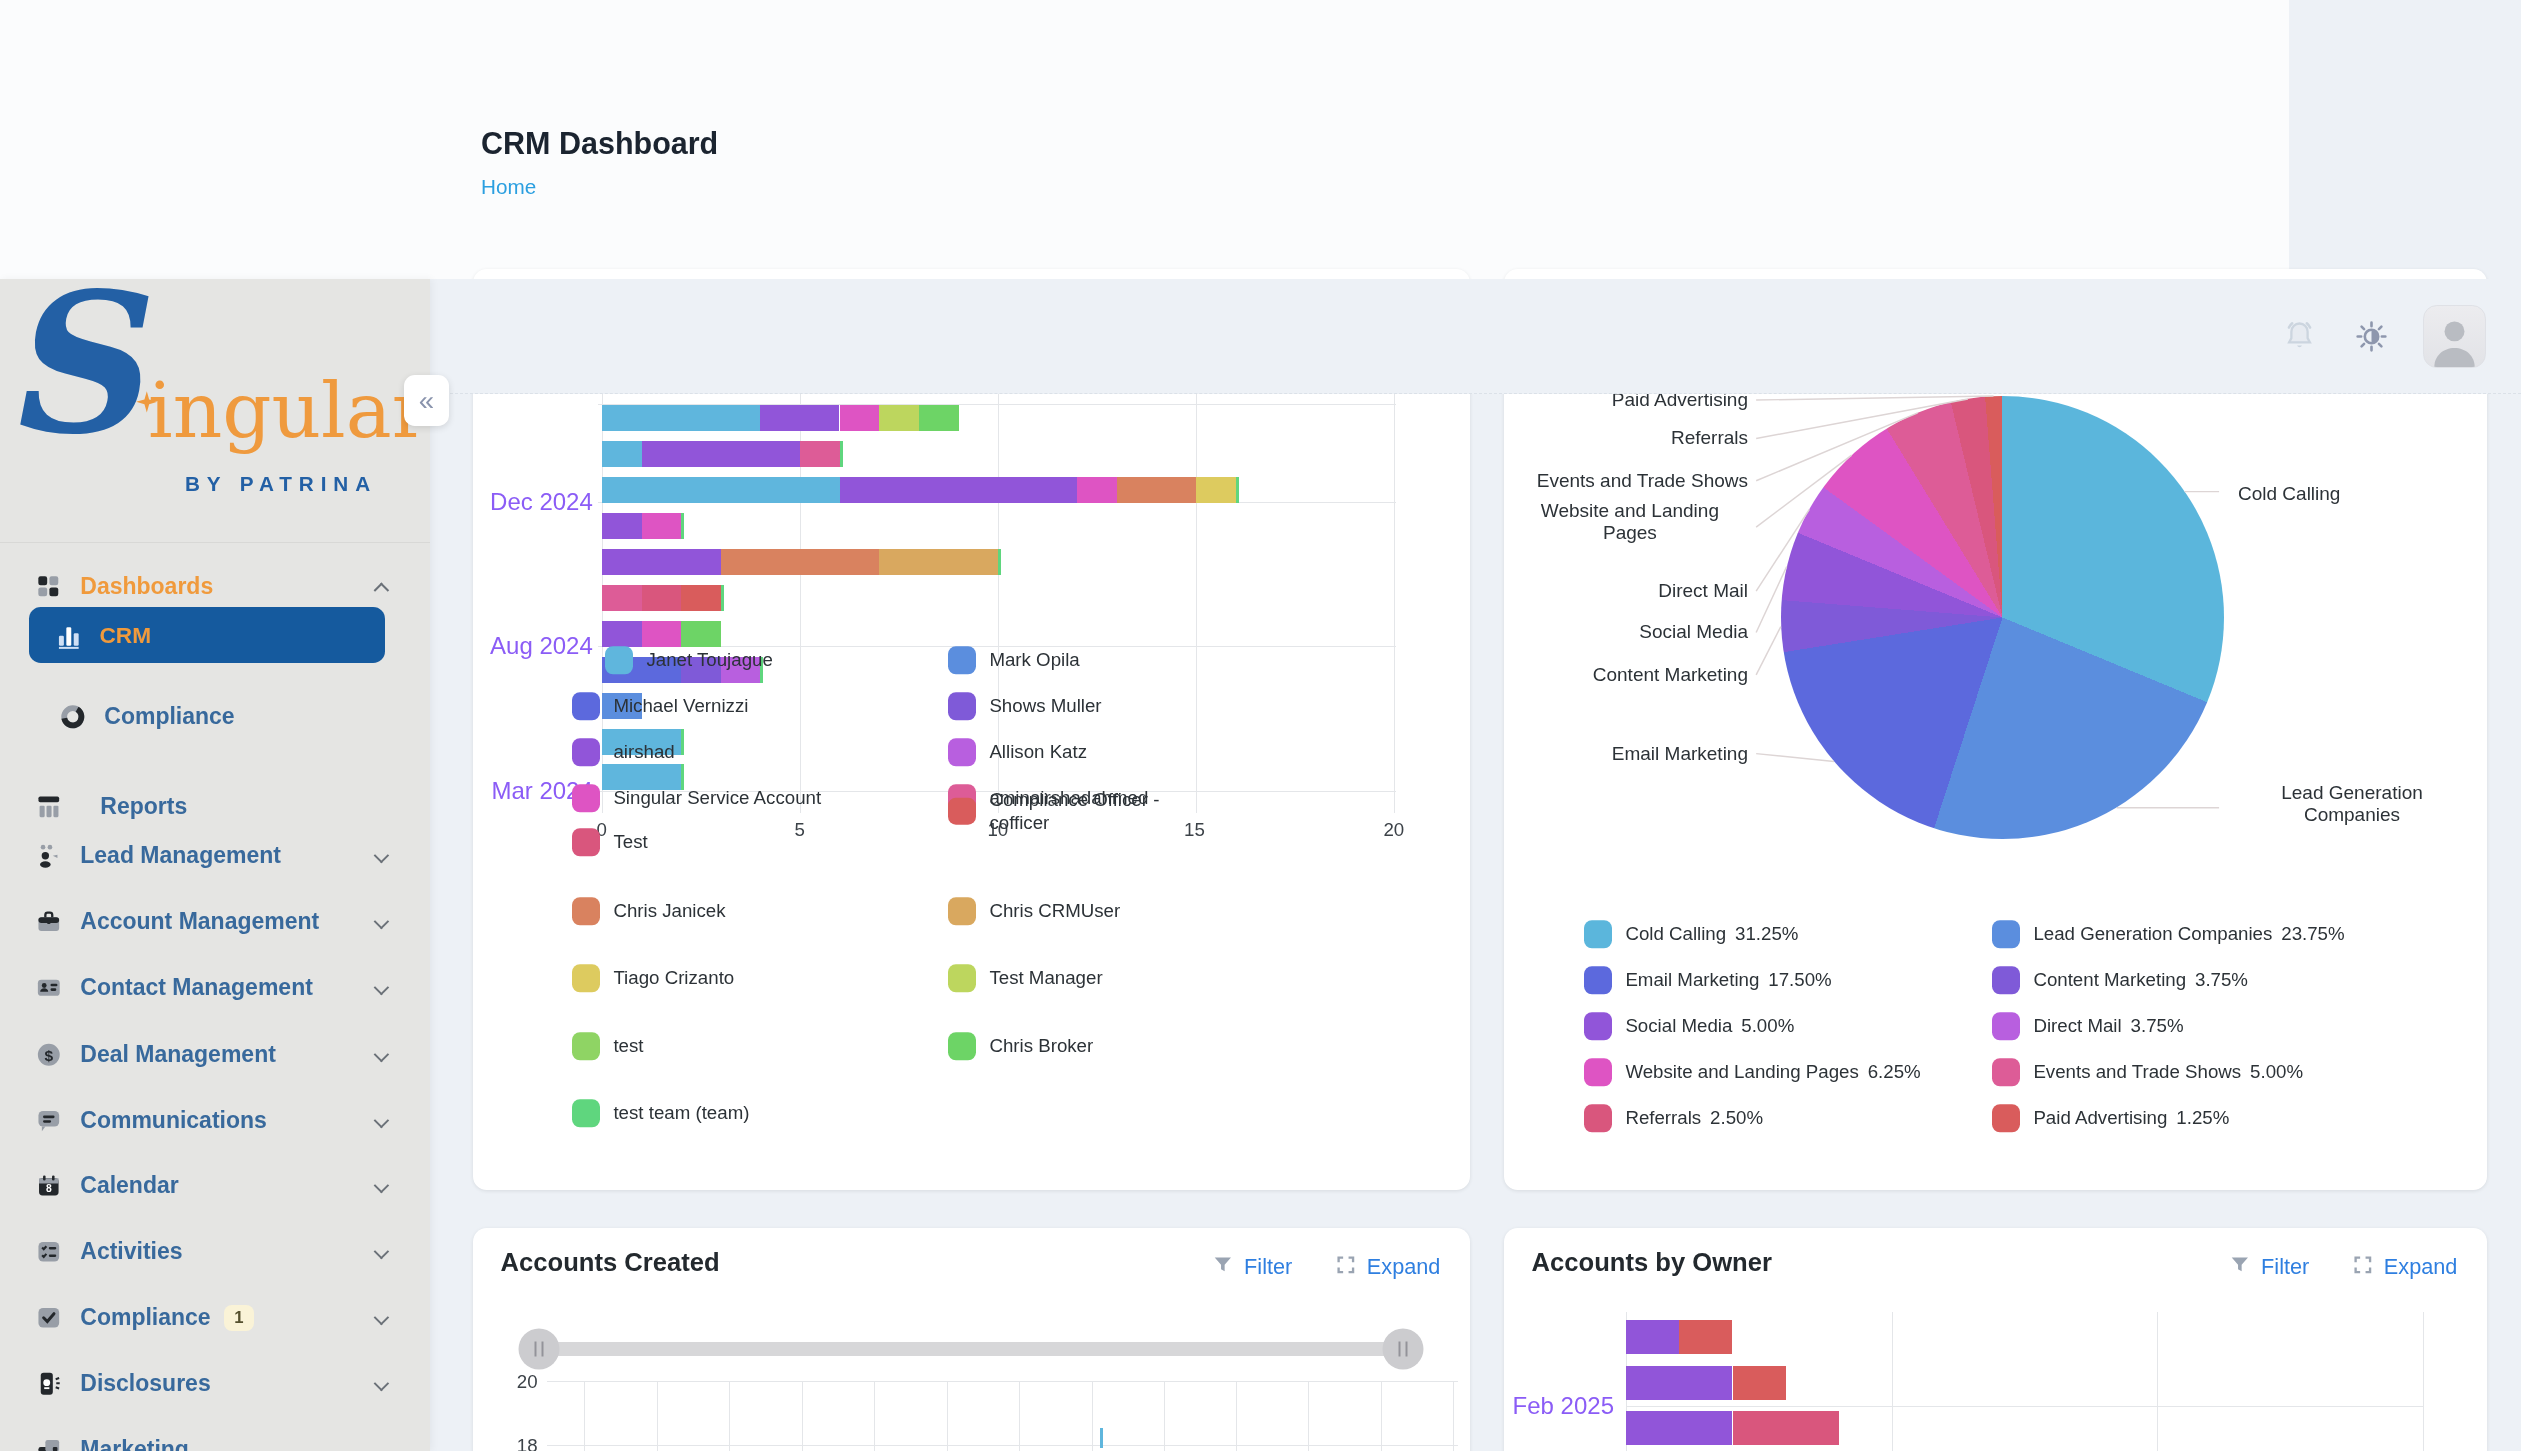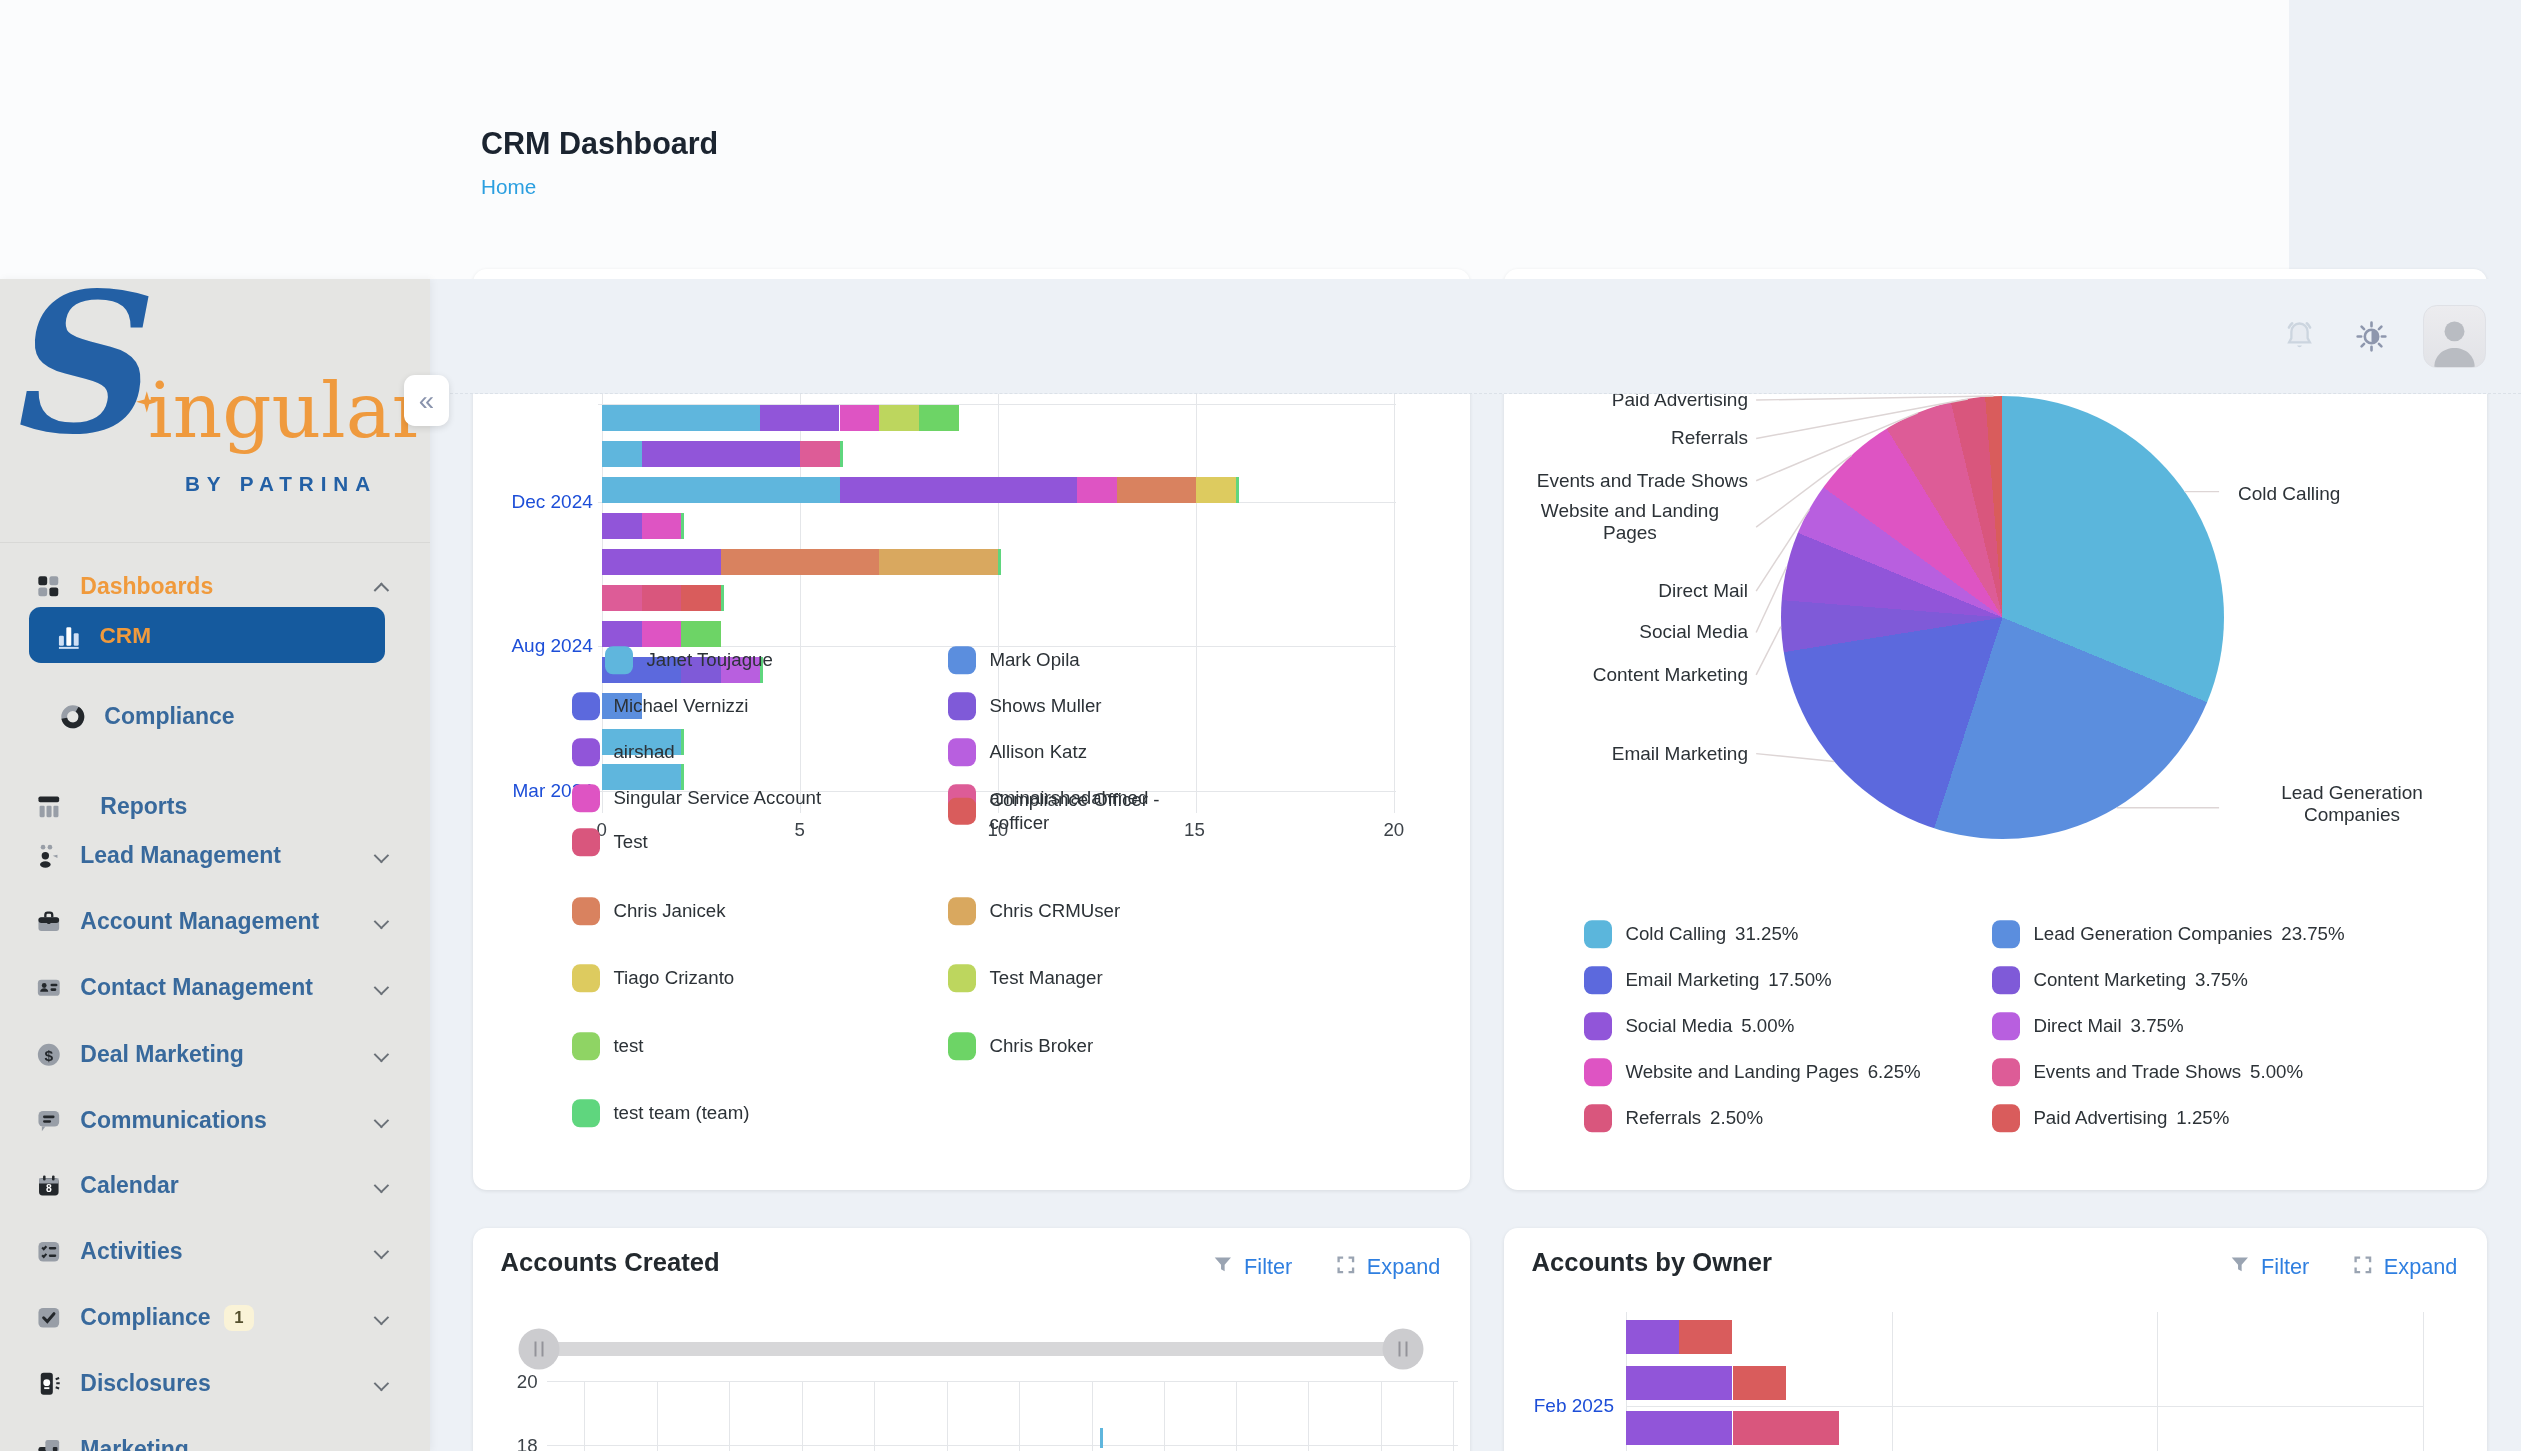--- a/index.html
+++ b/index.html
@@ -55,21 +55,21 @@
 
   #collapse-btn { position:absolute; left:404px; top:375px; width:45px; height:51px; background:#fff;
     border:none; border-radius:10.8px; box-shadow:0 2px 7.9px rgba(0,0,0,.12); z-index:8; cursor:pointer;
     font-size:27.6px; color:#8a94ad; line-height:47px; text-align:center; }
 
   
   .vgrid { position:absolute; width:1px; background:#e4e6e9; }
   .hgrid { position:absolute; height:1px; background:#e4e6e9; }
   .bar-seg { position:absolute; height:25.6px; }
   .axis-txt { position:absolute; font-size:18.7px; color:#3c4248; }
-  .cat-lbl { position:absolute; width:108px; text-align:right; font-size:19px; color:#1d4ed8; transform:translateY(-50%); }
+  .cat-lbl { position:absolute; width:108px; text-align:right; font-size:24px; color:#8b5cf6; transform:translateY(-50%); }
   .legend-item { position:absolute; display:flex; align-items:center; transform:translateY(-50%); }
   .legend-chip { width:27.6px; height:27.6px; border-radius:7.9px; flex:0 0 27.6px; }
   .legend-txt { margin-left:13.8px; font-size:18.7px; color:#2c3237; line-height:1.25; }
   .legend-val { margin-left:8.9px; font-size:18.7px; color:#2c3237; }
 
   
   #pie-circle { position:absolute; left:277px; top:127px; width:443px; height:443px; border-radius:50%; }
   .pie-lbl { position:absolute; font-size:19px; color:#2c3237; transform:translateY(-50%); white-space:nowrap; }
   .pie-lbl.r { text-align:right; }
   .pie-lbl.block { white-space:normal; text-align:center; transform:none; }
@@ -497,21 +497,21 @@
             <rect x="13.5" y="12.5" width="5" height="2.2" rx="1" fill="#23272b"></rect>
           </svg></span>
         <span class="lbl">Contact Management</span>
         <span class="chev"></span>
       </div>
       <div class="nav-row " style="top: 484px;">
         <span class="ic"><svg viewBox="0 0 24 24" width="27.6" height="27.6">
             <circle cx="12" cy="12" r="9.5" fill="#989ea7"></circle>
             <text x="12" y="17" font-size="13.5" font-weight="bold" text-anchor="middle" fill="#23272b">$</text>
           </svg></span>
-        <span class="lbl">Deal Marketing</span>
+        <span class="lbl">Deal Management</span>
         <span class="chev"></span>
       </div>
       <div class="nav-row " style="top: 550px;">
         <span class="ic"><svg viewBox="0 0 24 24" width="27.6" height="27.6">
             <rect x="3" y="3.5" width="18" height="13.5" rx="4" fill="#989ea7"></rect>
             <path d="M9 17l-3 4v-4z" fill="#989ea7"></path>
             <rect x="7" y="7.5" width="10" height="2.2" rx="1" fill="#23272b"></rect>
             <rect x="7" y="11.5" width="7" height="2.2" rx="1" fill="#23272b"></rect>
           </svg></span>
         <span class="lbl">Communications</span>

